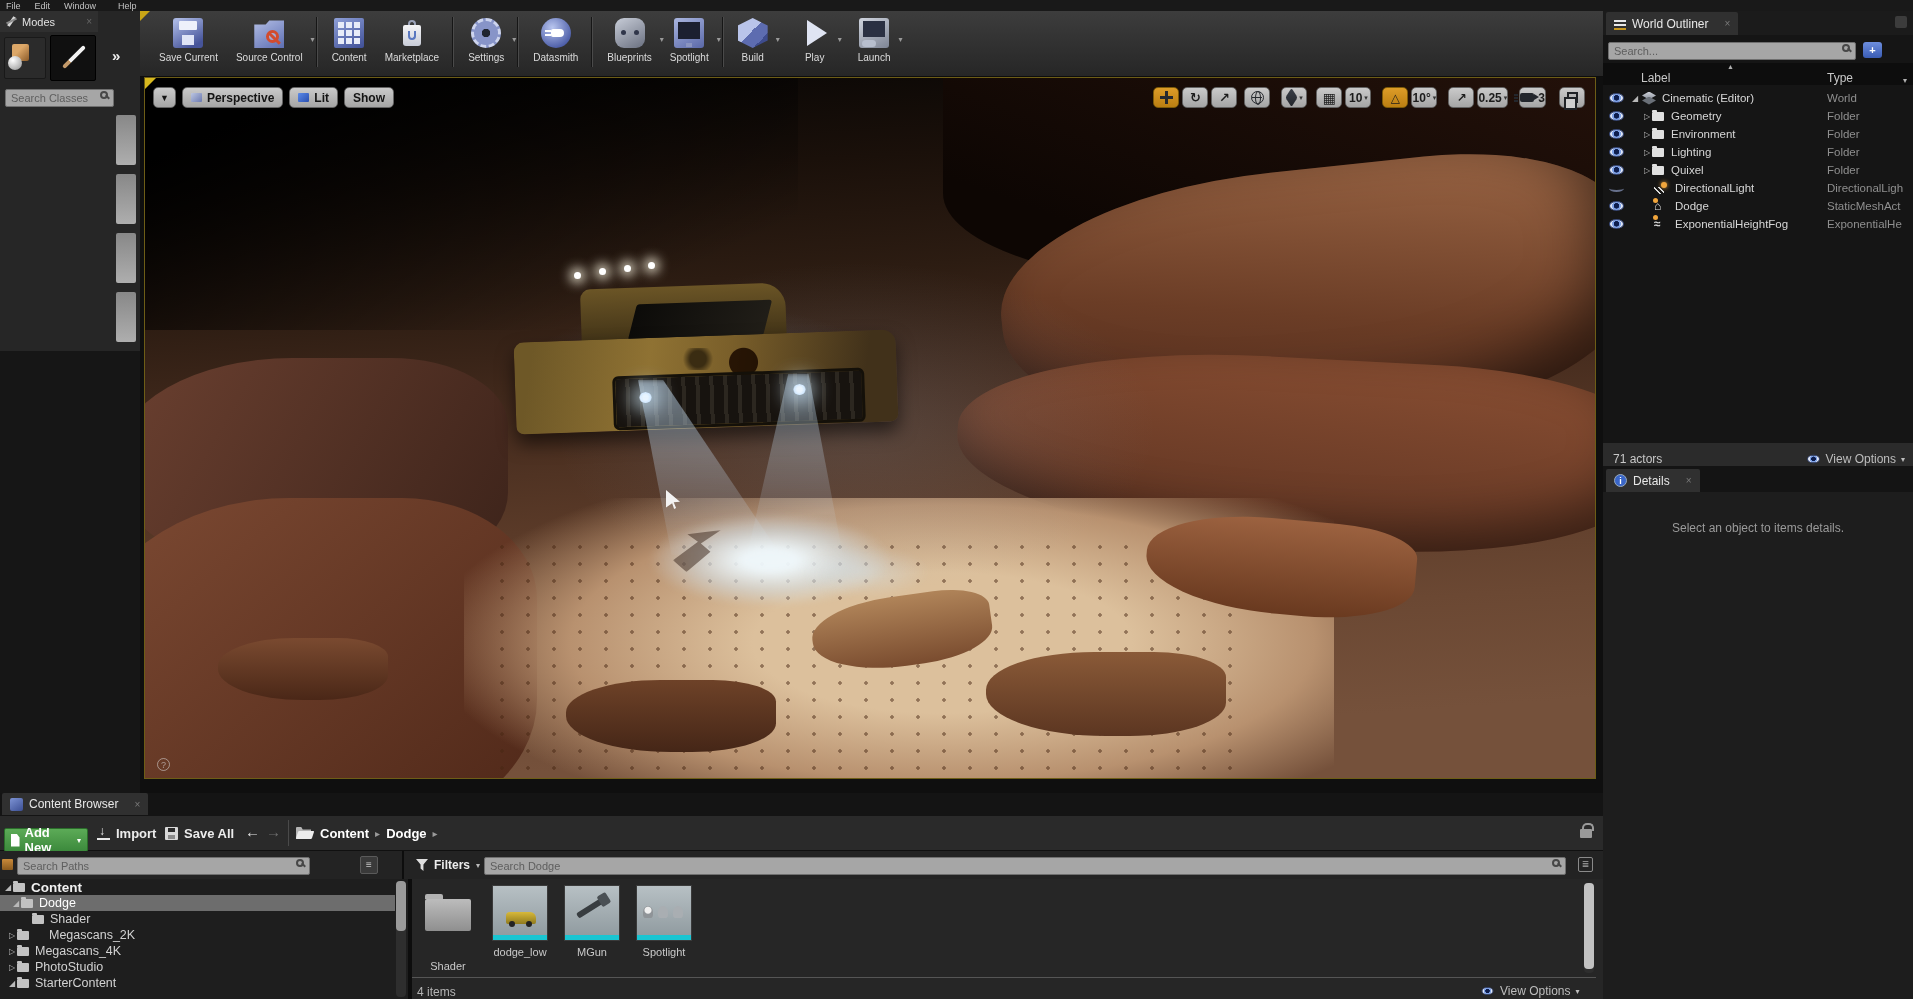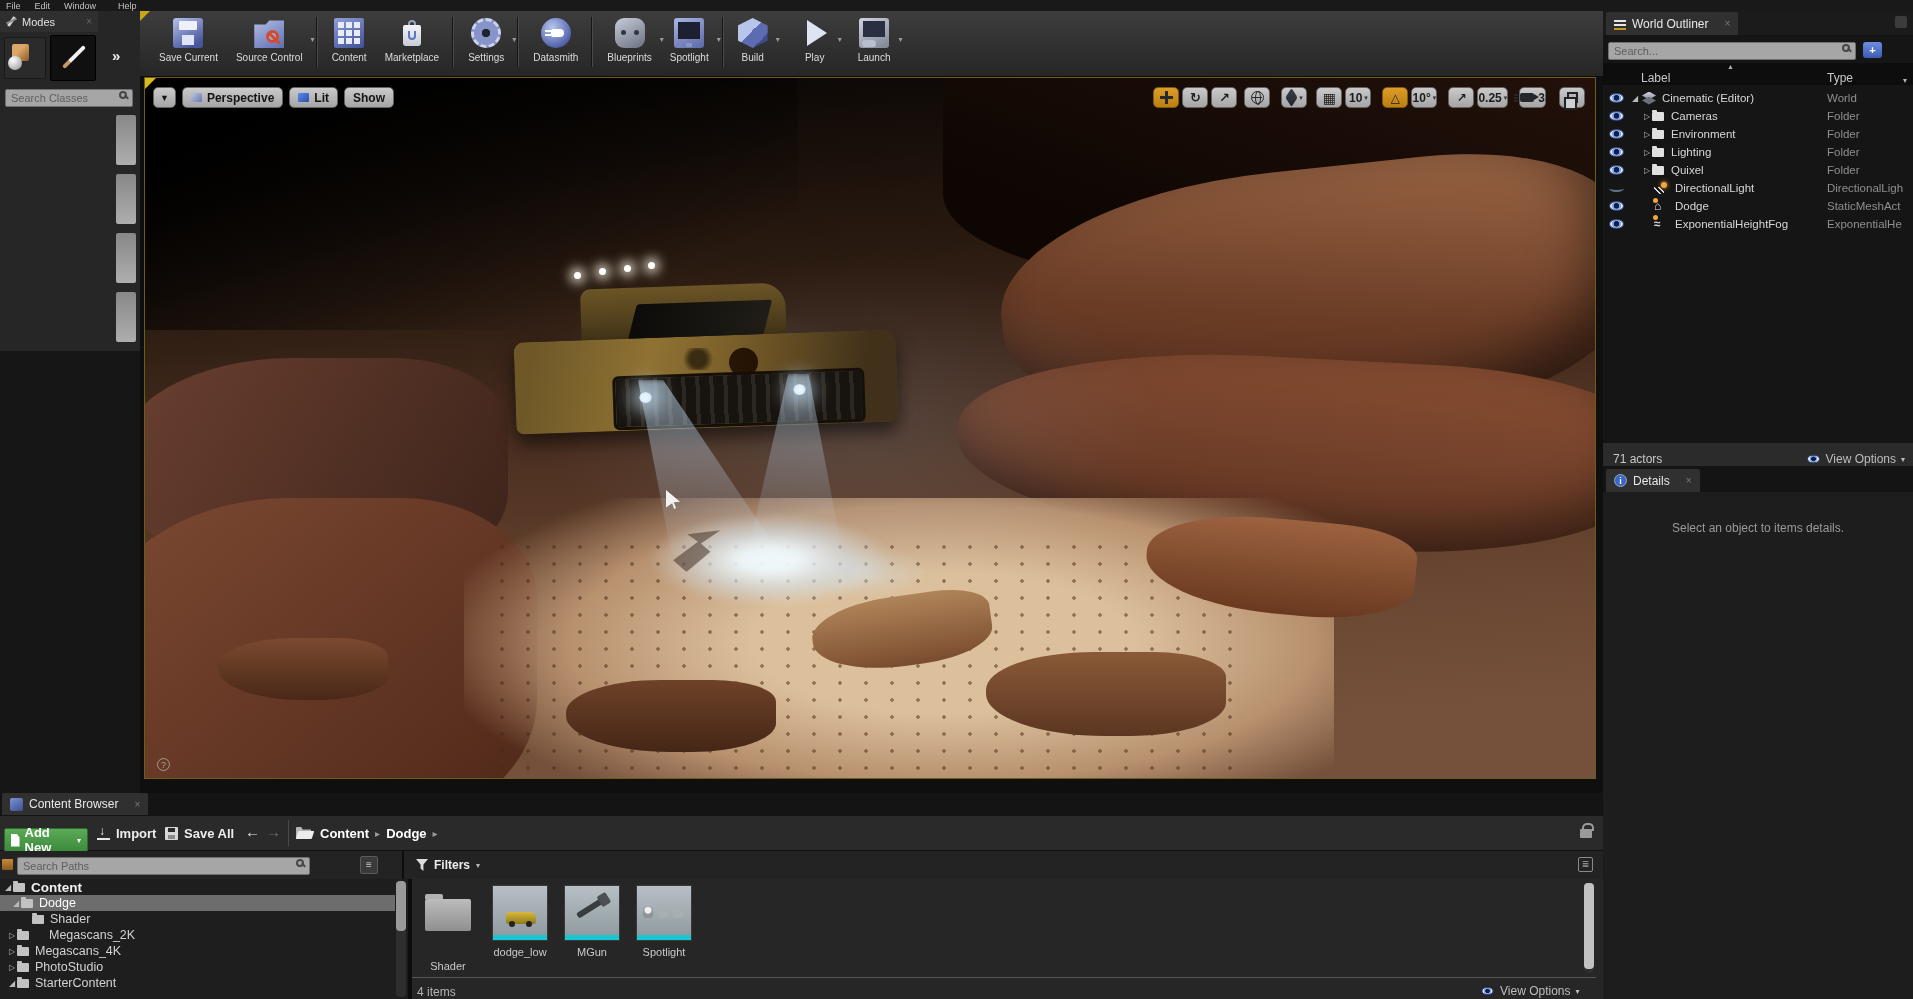--- a/index.html
+++ b/index.html
@@ -278,21 +278,21 @@
     <span style="margin-left:auto;color:#666;font-size:10px">×</span>
   </div>
   <div class="abs mode-tile" style="left:4px;top:26px;width:42px;height:42px">
     <span class="cube-g"></span>
     <span class="sph-g"></span>
   </div>
   <div class="abs mode-tile sel" style="left:50px;top:24px;width:46px;height:46px">
     <span class="brush-g"></span>
   </div>
   <span class="abs chev" style="left:112px;top:36px">»</span>
-  <div class="abs" style="left:5px;top:77px;width:128px;height:18px">
+  <div class="abs" style="left:5px;top:77px;width:109px;height:18px">
     <input class="searchbox" placeholder="Search Classes" style="">
     <span class="mag" style="right:6px;top:3px"></span>
   </div>
   <div class="abs strip-tile" style="left:116px;top:104px"></div>
   <div class="abs strip-tile" style="left:116px;top:163px"></div>
   <div class="abs strip-tile" style="left:116px;top:222px"></div>
   <div class="abs strip-tile" style="left:116px;top:281px"></div>
 </div>
 
 <div class="abs" id="viewport">
@@ -427,21 +427,21 @@
     <span class="eye" style="margin-left:6px"></span>
     <span class="exp" style="margin-left:6px">◢</span>
     <span class="ic-wrld" style="margin-left:2px"></span>
     <span style="margin-left:6px">Cinematic (Editor)</span>
     <span class="wo-type">World</span>
   </div>
   <div class="abs wo-row" style="top:96px">
     <span class="eye" style="margin-left:6px"></span>
     <span class="exp" style="margin-left:18px">▷</span>
     <span class="folder-ic"></span>
-    <span style="margin-left:7px">Cameras</span>
+    <span style="margin-left:7px">Geometry</span>
     <span class="wo-type">Folder</span>
   </div>
   <div class="abs wo-row" style="top:114px">
     <span class="eye" style="margin-left:6px"></span>
     <span class="exp" style="margin-left:18px">▷</span>
     <span class="folder-ic"></span>
     <span style="margin-left:7px">Environment</span>
     <span class="wo-type">Folder</span>
   </div>
   <div class="abs wo-row" style="top:132px">
@@ -537,20 +537,24 @@
       <input class="searchbox" placeholder="Search Paths" style="">
       <span class="mag" style="right:6px;top:3px"></span>
     </div>
     <span style="position:absolute;left:360px;top:5px;width:18px;height:18px;background:#3a3a3a;border:1px solid #5a5a5a;border-radius:2px;color:#c8c8c8;font-size:10px;text-align:center;line-height:16px">≡</span>
     <span style="position:absolute;left:402px;top:0;width:2px;height:28px;background:#0d0d0d"></span>
     <div class="cbbtn" style="left:416px;top:7px;font-size:12px">
       <span class="funnel"></span>
       <span>Filters</span>
       <span style="font-size:8px;color:#bbb">▾</span>
     </div>
+    <div style="position:absolute;left:484px;top:5px;width:1082px;height:18px">
+      <input class="searchbox" placeholder="Search Dodge" style="">
+      <span class="mag" style="right:6px;top:3px"></span>
+    </div>
     <span style="position:absolute;left:1578px;top:6px;width:15px;height:15px;border:1px solid #8a8a8a;border-radius:2px;color:#aaa;font-size:9px;text-align:center;line-height:13px">≣</span>
   </div>
 
   <div style="left:0;top:86px;width:408px;height:120px;background:#1e1e1e"></div>
   <div class="tree-row root" style="top:86px">
     <span class="exp" style="margin-left:3px">◢</span>
     <span class="folder-ic gray"></span>
     <span style="margin-left:6px">Content</span>
   </div>
   <div class="tree-row sel" style="top:102px">

